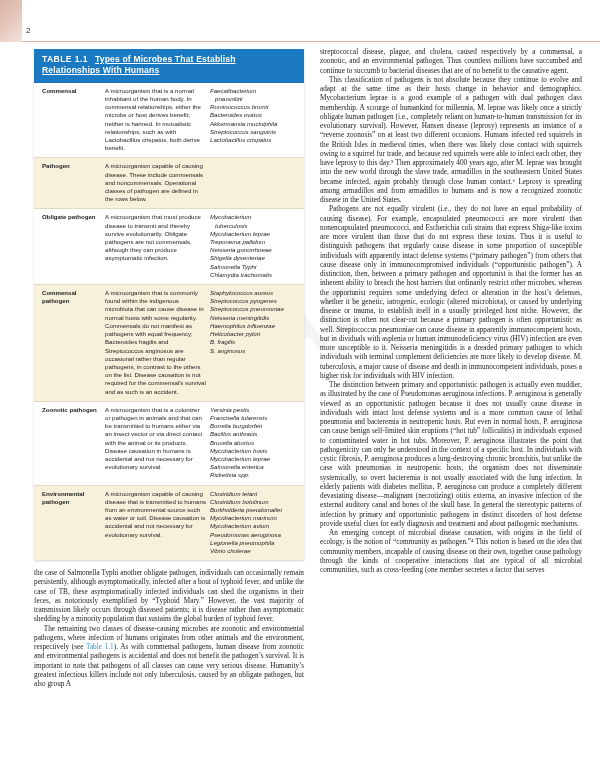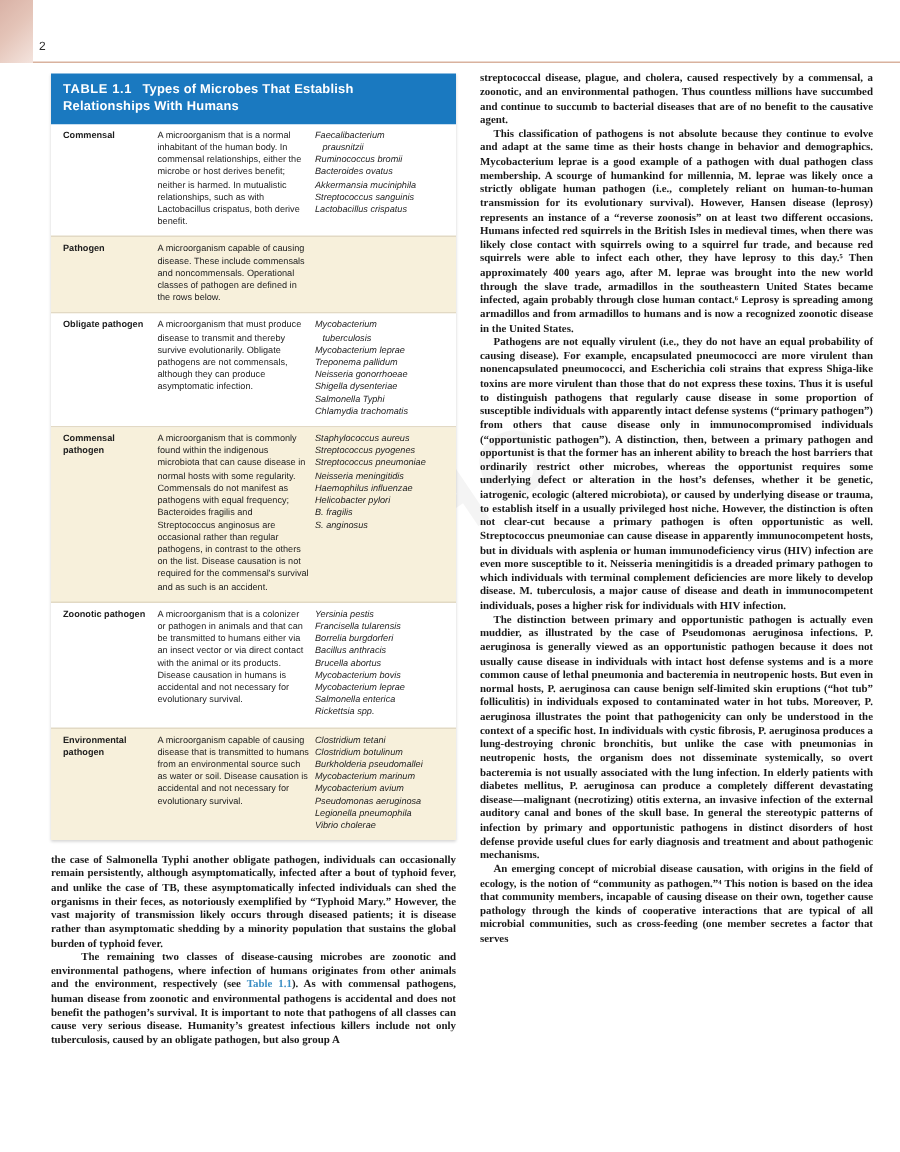--- a/index.html
+++ b/index.html
@@ -92,20 +92,21 @@
     font-size: 8.6px;
     line-height: 11.4px;
     padding: 5px 8px 6px 8px;
     letter-spacing: .15px;
   }
   .tbl-header .tnum {
     letter-spacing: .4px;
   }
   .tbl-header .ttitle {
     margin-left: 7px;
+    text-decoration: underline;
   }
   .tbl-row {
     display: flex;
     padding: 4px 8px 5px 8px;
     border-bottom: 1px solid #e2d9c4;
   }
   .tbl-row.alt { background: #f7f0db; }
   .tbl-row.plain { background: #ffffff; }
   .tbl-row:last-child { border-bottom: none; }
   .cell-term {
@@ -139,21 +140,20 @@
   .cell-ex span.ind { padding-left: 5px; }
 
   
   .body-text {
     font-family: "Liberation Serif", serif;
     font-size: 7.25px;
     line-height: 9.25px;
     color: #1a1a1a;
     text-align: justify;
     margin: 0;
-    font-weight: bold;
   }
   .body-text .ind { text-indent: 9px; display: block; }
   .xref { color: #3c8fc4; }
   #left-body { margin-top: 9px; }
   #right-body p { margin: 0; }
 
   
   #watermark {
     position: absolute;
     left: 230px; top: 300px;

